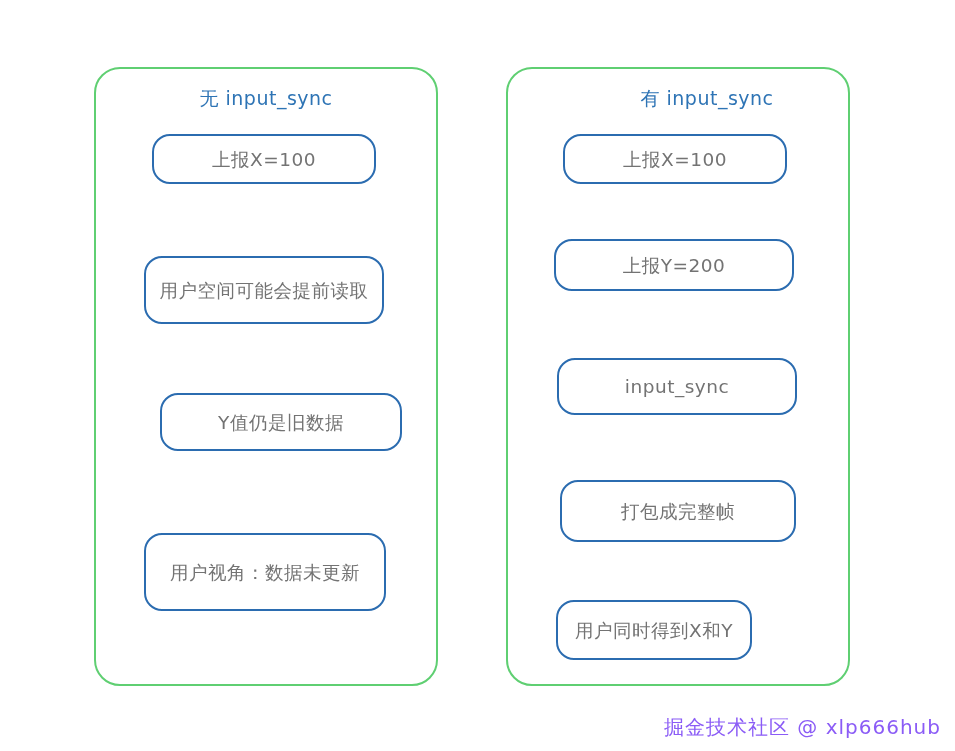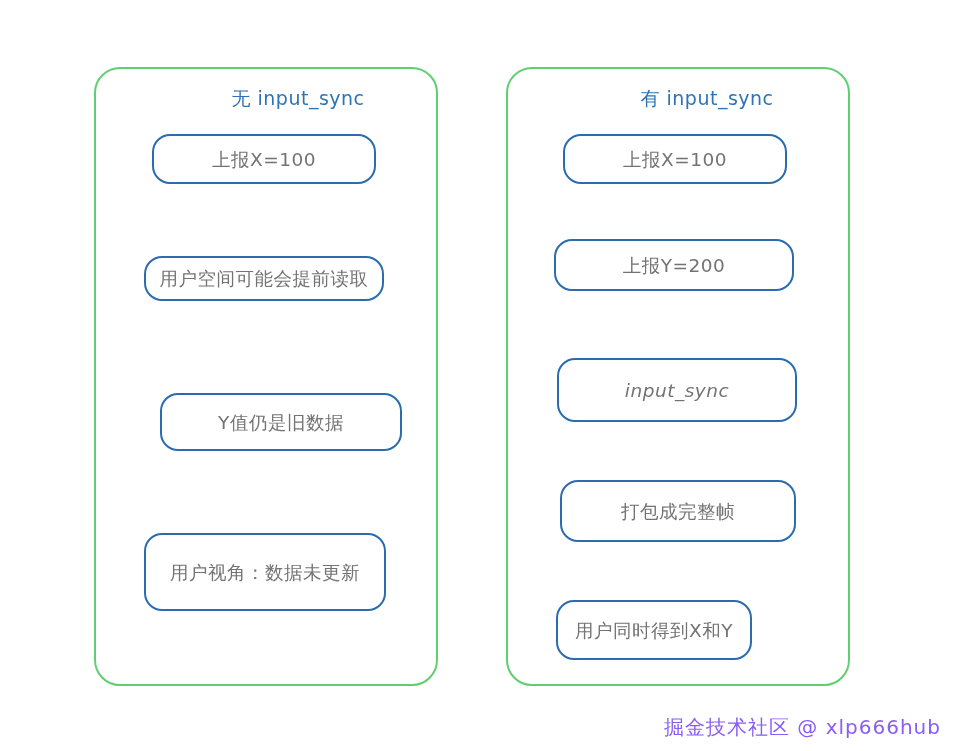--- a/index.html
+++ b/index.html
@@ -38,21 +38,21 @@
     position: absolute;
     width: 100%;
     text-align: center;
     color: #2E74B5;
     font-size: 19px;
     letter-spacing: 0.5px;
     font-family: "DejaVu Sans", "Liberation Sans", sans-serif;
     white-space: nowrap;
     user-select: none;
   }
-  #title-left  { top: 86px; margin-left: 32px; }
+  #title-left  { top: 86px; }
   #title-right { top: 86px; }
 
   .node {
     position: absolute;
     border: 2.6px solid #2B6CB0;
     border-radius: 18px;
     background: #ffffff;
     box-sizing: border-box;
     display: flex;
     align-items: center;
@@ -61,28 +61,28 @@
     font-size: 18.5px;
     letter-spacing: 0.5px;
     font-family: "DejaVu Sans", "Liberation Sans", sans-serif;
     white-space: nowrap;
   }
 
   .node-label { pointer-events: none; }
 
   
   #l-node-0 { left: 152px; top: 134px; width: 224px; height: 50px; }
-  #l-node-1 { left: 144px; top: 256px; width: 240px; height: 45px; font-family: Liberation Serif, serif; }
+  #l-node-1 { left: 144px; top: 256px; width: 240px; height: 68px; font-family: Liberation Serif, serif; }
   #l-node-2 { left: 160px; top: 393px; width: 242px; height: 58px; }
   #l-node-3 { left: 144px; top: 533px; width: 242px; height: 78px; }
 
   
   #r-node-0 { left: 563px; top: 134px; width: 224px; height: 50px; }
   #r-node-1 { left: 554px; top: 239px; width: 240px; height: 52px; }
-  #r-node-2 { left: 557px; top: 358px; width: 240px; height: 64px; font-style: italic; }
+  #r-node-2 { left: 557px; top: 358px; width: 240px; height: 57px; }
   #r-node-3 { left: 560px; top: 480px; width: 236px; height: 62px; }
   #r-node-4 { left: 556px; top: 600px; width: 196px; height: 60px; }
 
   .watermark {
     position: absolute;
     right: 14px;
     bottom: 10px;
     color: #8b5cf6;
     font-size: 20px;
     letter-spacing: 1px;

